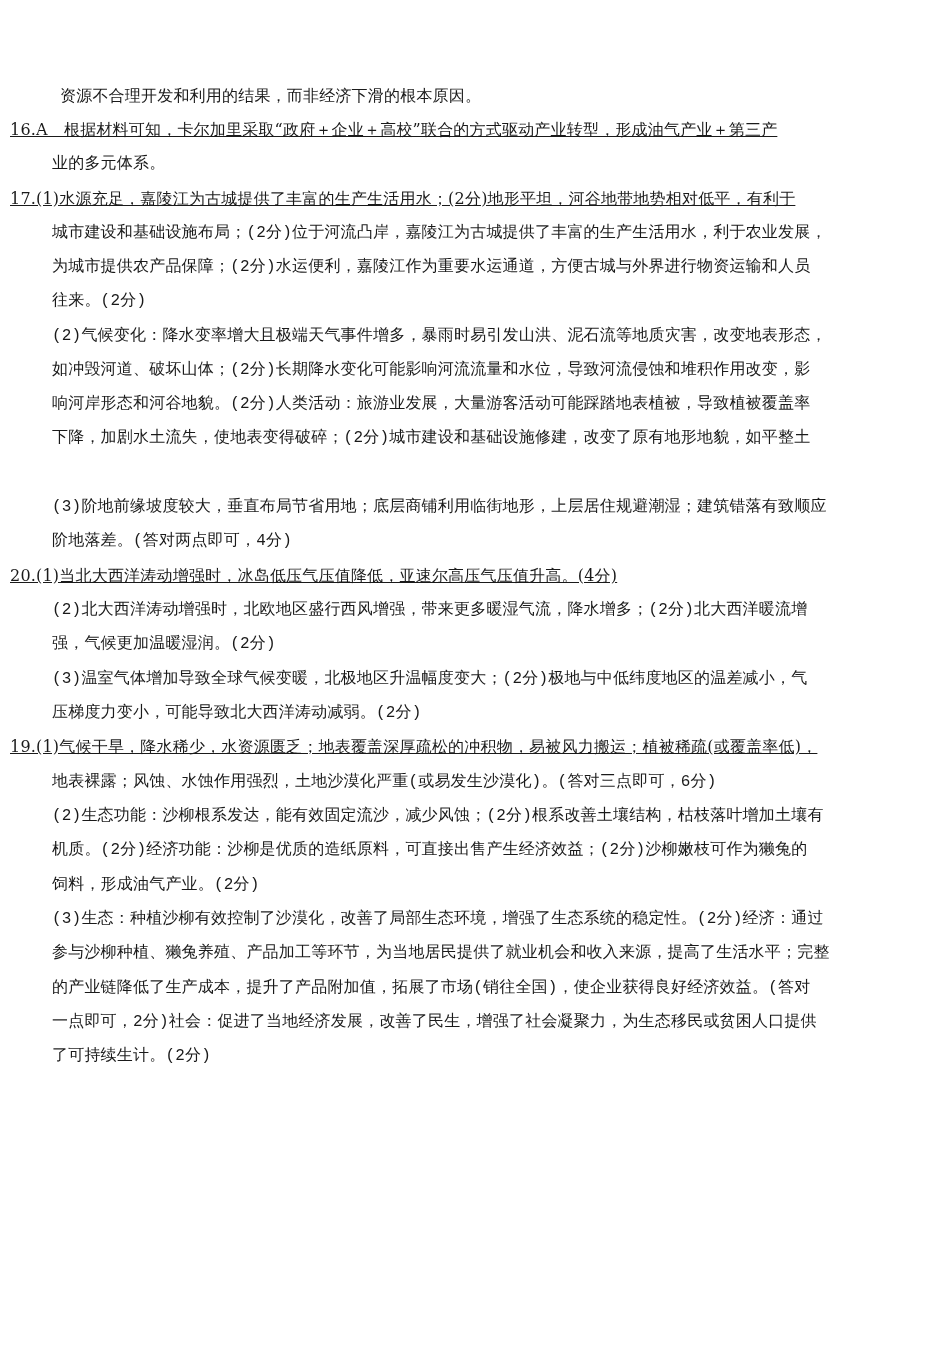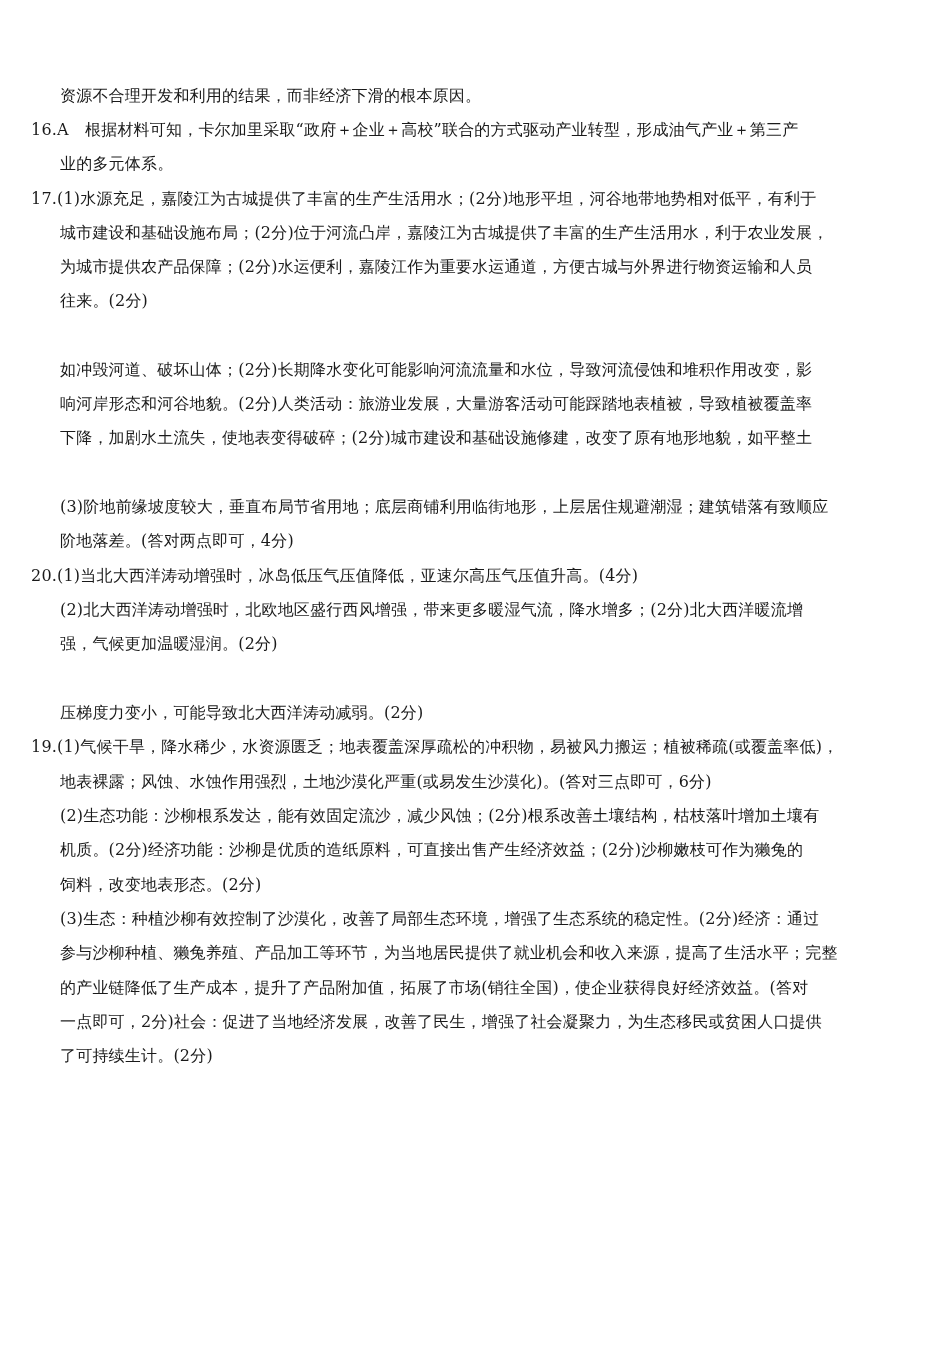--- a/index.html
+++ b/index.html
@@ -23,46 +23,48 @@
       height: 1350px;
     }
     .line {
       position: absolute;
       white-space: nowrap;
       font-size: 16px;
       line-height: 20px;
       letter-spacing: 0.2px;
     }
     .l0 { left: 60px; }
-    .ln { left: 31px; }
-    .l1 { left: 60px; }
+    .ln { left: 10px; text-decoration: underline; }
+    .l1 { left: 52px; font-family: Liberation Mono, monospace; }
   </style>
 </head>
 <body>
 
 <div class="page">
   <div class="line l0" style="top:86px">资源不合理开发和利用的结果，而非经济下滑的根本原因。</div>
   <div class="line ln" style="top:120px">16.A　根据材料可知，卡尔加里采取“政府＋企业＋高校”联合的方式驱动产业转型，形成油气产业＋第三产</div>
   <div class="line l1" style="top:154px">业的多元体系。</div>
   <div class="line ln" style="top:189px">17.(1)水源充足，嘉陵江为古城提供了丰富的生产生活用水；(2分)地形平坦，河谷地带地势相对低平，有利于</div>
   <div class="line l1" style="top:223px">城市建设和基础设施布局；(2分)位于河流凸岸，嘉陵江为古城提供了丰富的生产生活用水，利于农业发展，</div>
   <div class="line l1" style="top:257px">为城市提供农产品保障；(2分)水运便利，嘉陵江作为重要水运通道，方便古城与外界进行物资运输和人员</div>
   <div class="line l1" style="top:291px">往来。(2分)</div>
+  <div class="line l1" style="top:326px">(2)气候变化：降水变率增大且极端天气事件增多，暴雨时易引发山洪、泥石流等地质灾害，改变地表形态，</div>
   <div class="line l1" style="top:360px">如冲毁河道、破坏山体；(2分)长期降水变化可能影响河流流量和水位，导致河流侵蚀和堆积作用改变，影</div>
   <div class="line l1" style="top:394px">响河岸形态和河谷地貌。(2分)人类活动：旅游业发展，大量游客活动可能踩踏地表植被，导致植被覆盖率</div>
   <div class="line l1" style="top:428px">下降，加剧水土流失，使地表变得破碎；(2分)城市建设和基础设施修建，改变了原有地形地貌，如平整土</div>
   <div class="line l1" style="top:497px">(3)阶地前缘坡度较大，垂直布局节省用地；底层商铺利用临街地形，上层居住规避潮湿；建筑错落有致顺应</div>
   <div class="line l1" style="top:531px">阶地落差。(答对两点即可，4分)</div>
   <div class="line ln" style="top:566px">20.(1)当北大西洋涛动增强时，冰岛低压气压值降低，亚速尔高压气压值升高。(4分)</div>
   <div class="line l1" style="top:600px">(2)北大西洋涛动增强时，北欧地区盛行西风增强，带来更多暖湿气流，降水增多；(2分)北大西洋暖流增</div>
   <div class="line l1" style="top:634px">强，气候更加温暖湿润。(2分)</div>
+  <div class="line l1" style="top:669px">(3)温室气体增加导致全球气候变暖，北极地区升温幅度变大；(2分)极地与中低纬度地区的温差减小，气</div>
   <div class="line l1" style="top:703px">压梯度力变小，可能导致北大西洋涛动减弱。(2分)</div>
   <div class="line ln" style="top:737px">19.(1)气候干旱，降水稀少，水资源匮乏；地表覆盖深厚疏松的冲积物，易被风力搬运；植被稀疏(或覆盖率低)，</div>
   <div class="line l1" style="top:772px">地表裸露；风蚀、水蚀作用强烈，土地沙漠化严重(或易发生沙漠化)。(答对三点即可，6分)</div>
   <div class="line l1" style="top:806px">(2)生态功能：沙柳根系发达，能有效固定流沙，减少风蚀；(2分)根系改善土壤结构，枯枝落叶增加土壤有</div>
   <div class="line l1" style="top:840px">机质。(2分)经济功能：沙柳是优质的造纸原料，可直接出售产生经济效益；(2分)沙柳嫩枝可作为獭兔的</div>
-  <div class="line l1" style="top:875px">饲料，改变地表形态。(2分)</div>
+  <div class="line l1" style="top:875px">饲料，形成油气产业。(2分)</div>
   <div class="line l1" style="top:909px">(3)生态：种植沙柳有效控制了沙漠化，改善了局部生态环境，增强了生态系统的稳定性。(2分)经济：通过</div>
   <div class="line l1" style="top:943px">参与沙柳种植、獭兔养殖、产品加工等环节，为当地居民提供了就业机会和收入来源，提高了生活水平；完整</div>
   <div class="line l1" style="top:978px">的产业链降低了生产成本，提升了产品附加值，拓展了市场(销往全国)，使企业获得良好经济效益。(答对</div>
   <div class="line l1" style="top:1012px">一点即可，2分)社会：促进了当地经济发展，改善了民生，增强了社会凝聚力，为生态移民或贫困人口提供</div>
   <div class="line l1" style="top:1046px">了可持续生计。(2分)</div>
 </div>
 
 </body></html>

